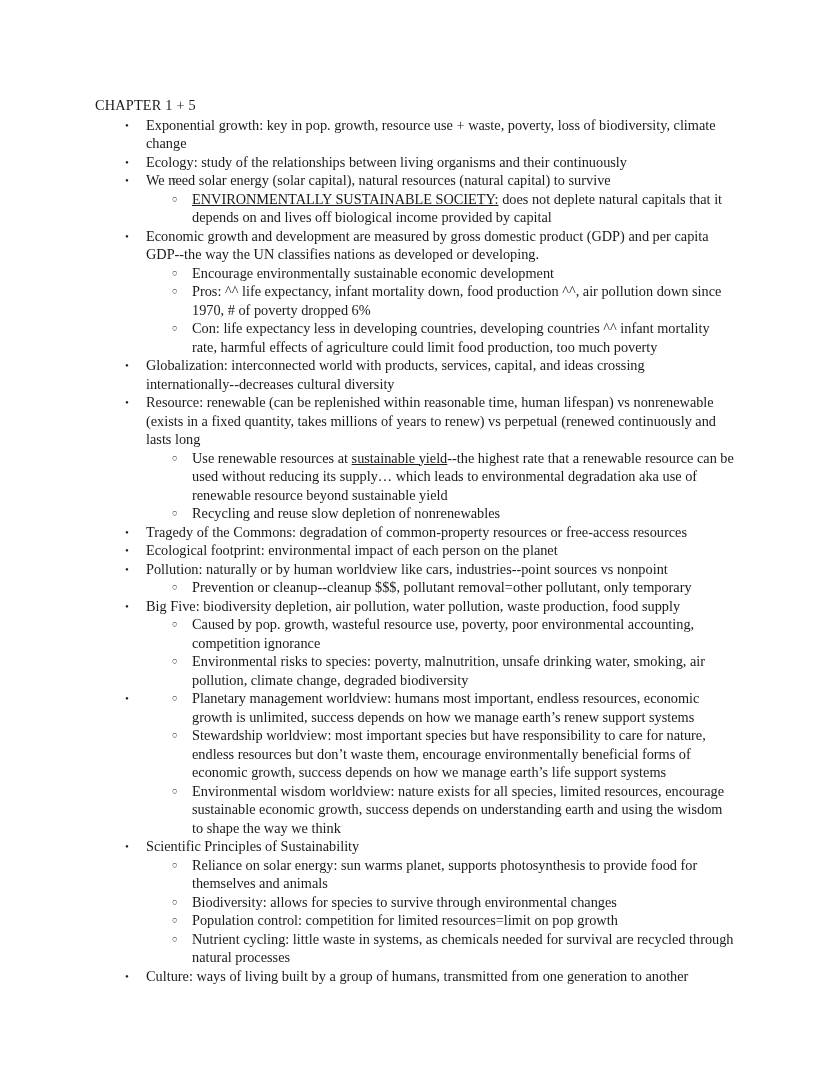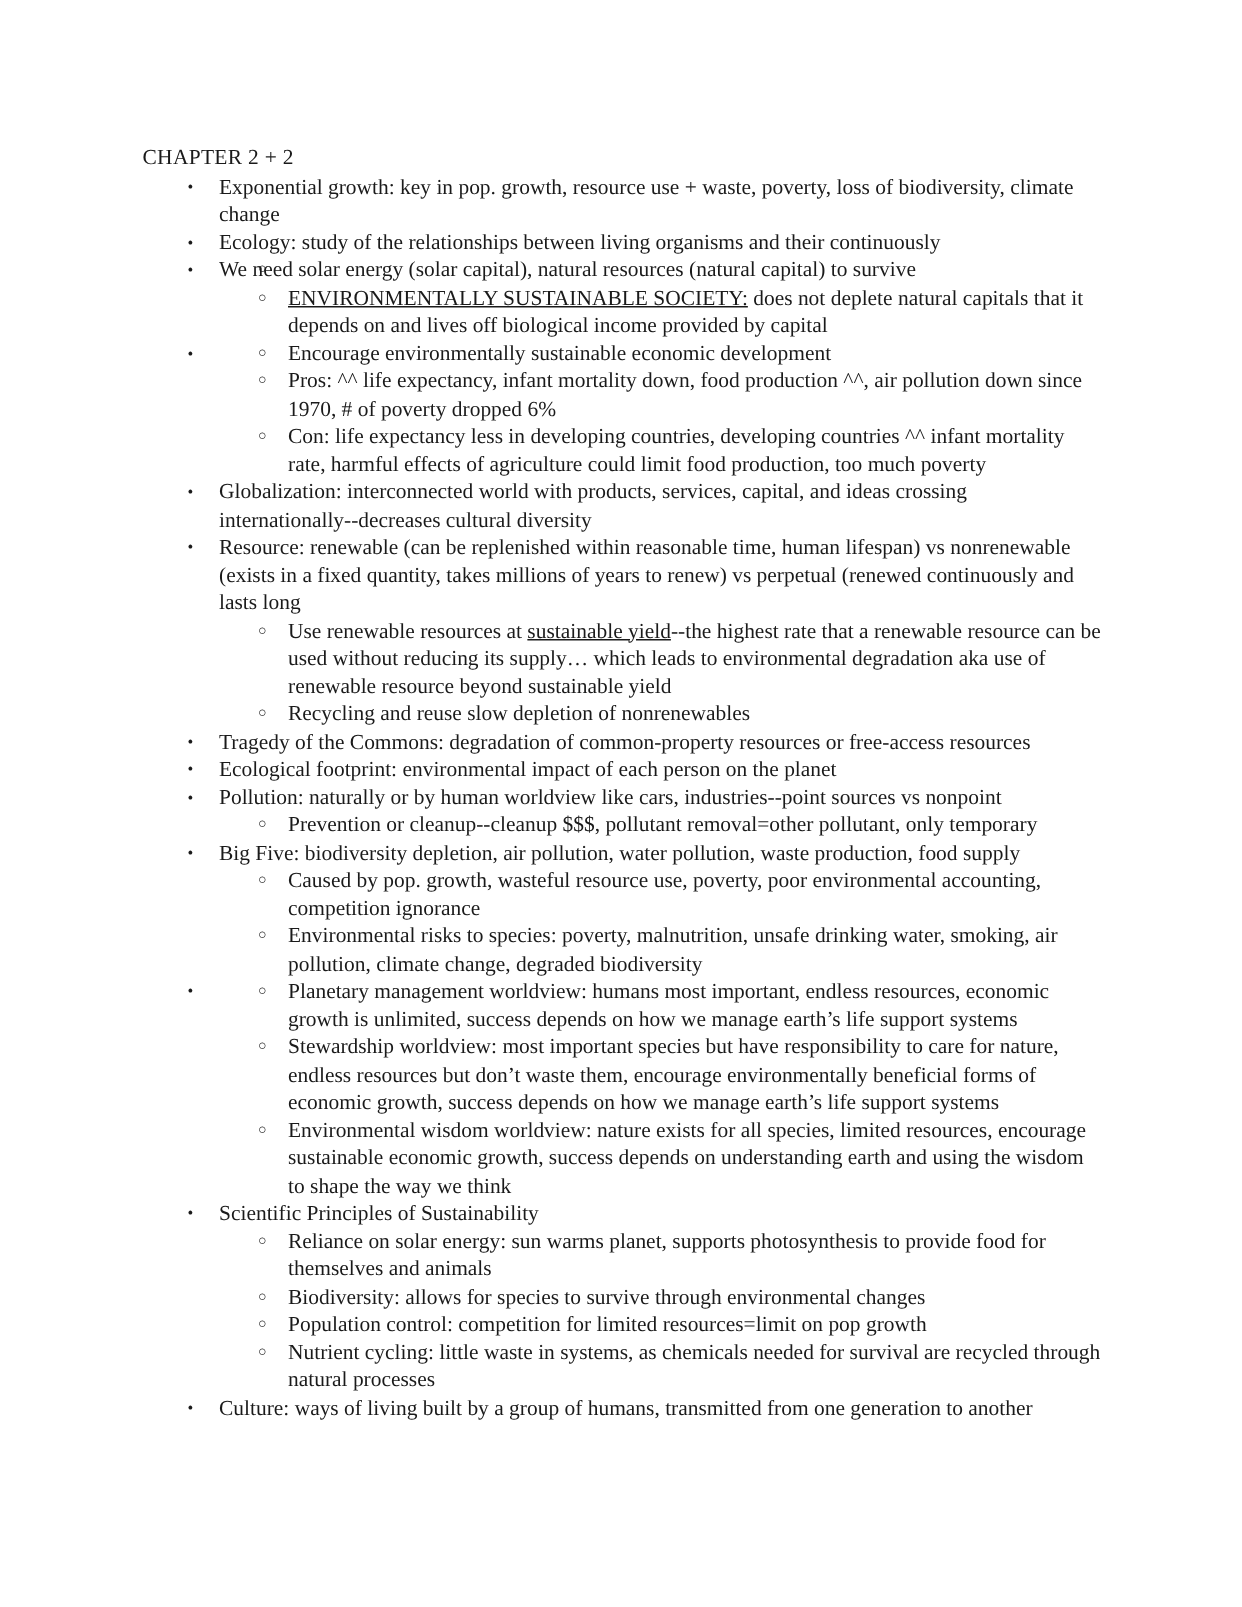--- a/index.html
+++ b/index.html
@@ -87,21 +87,21 @@
   }
   .u {
     text-decoration: underline;
   }
 </style>
 </head>
 <body>
 
 <div class="page">
   <div class="content">
-    <div class="doc-title">CHAPTER 2 + 2</div>
+    <div class="doc-title">CHAPTER 1 + 5</div>
     <ul class="lvl1">
         <li class="l1">
           <span class="mark">•</span>
           <span class="txt">Exponential growth: key in pop. growth, resource use + waste, poverty, loss of biodiversity, climate change</span>
         </li>
         <li class="l1">
           <span class="mark">•</span>
           <span class="txt">Ecology: study of the relationships between living organisms and their continuously</span>
           <ul class="lvl2">
             <li class="l2">
@@ -114,20 +114,21 @@
           <span class="txt">We need solar energy (solar capital), natural resources (natural capital) to survive</span>
           <ul class="lvl2">
             <li class="l2">
               <span class="mark">○</span>
               <span class="txt"><span class="u">ENVIRONMENTALLY SUSTAINABLE SOCIETY:</span> does not deplete natural capitals that it depends on and lives off biological income provided by capital</span>
             </li>
           </ul>
         </li>
         <li class="l1">
           <span class="mark">•</span>
+          <span class="txt">Economic growth and development are measured by gross domestic product (GDP) and per capita GDP--the way the UN classifies nations as developed or developing.</span>
           <ul class="lvl2">
             <li class="l2">
               <span class="mark">○</span>
               <span class="txt">Encourage environmentally sustainable economic development</span>
             </li>
             <li class="l2">
               <span class="mark">○</span>
               <span class="txt">Pros: ^^ life expectancy, infant mortality down, food production ^^, air pollution down since 1970, # of poverty dropped 6%</span>
             </li>
             <li class="l2">
@@ -184,21 +185,21 @@
               <span class="mark">○</span>
               <span class="txt">Environmental risks to species: poverty, malnutrition, unsafe drinking water, smoking, air pollution, climate change, degraded biodiversity</span>
             </li>
           </ul>
         </li>
         <li class="l1">
           <span class="mark">•</span>
           <ul class="lvl2">
             <li class="l2">
               <span class="mark">○</span>
-              <span class="txt">Planetary management worldview: humans most important, endless resources, economic growth is unlimited, success depends on how we manage earth’s life support systems</span>
+              <span class="txt">Planetary management worldview: humans most important, endless resources, economic growth is unlimited, success depends on how we manage earth’s renew support systems</span>
             </li>
             <li class="l2">
               <span class="mark">○</span>
               <span class="txt">Stewardship worldview: most important species but have responsibility to care for nature, endless resources but don’t waste them, encourage environmentally beneficial forms of economic growth, success depends on how we manage earth’s life support systems</span>
             </li>
             <li class="l2">
               <span class="mark">○</span>
               <span class="txt">Environmental wisdom worldview: nature exists for all species, limited resources, encourage sustainable economic growth, success depends on understanding earth and using the wisdom to shape the way we think</span>
             </li>
           </ul>

